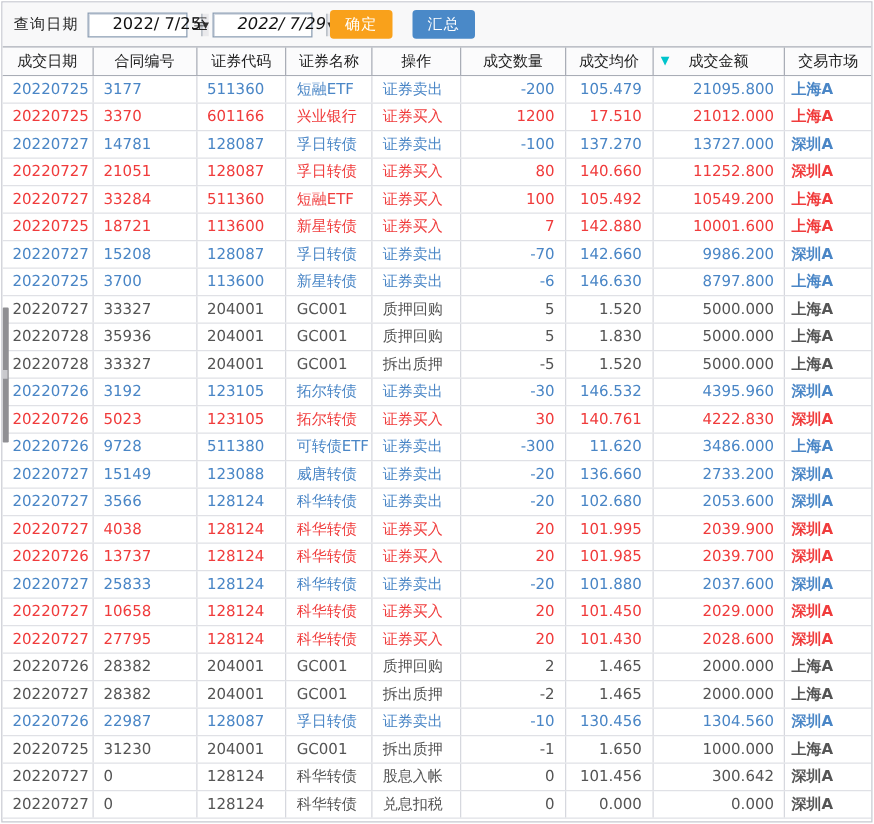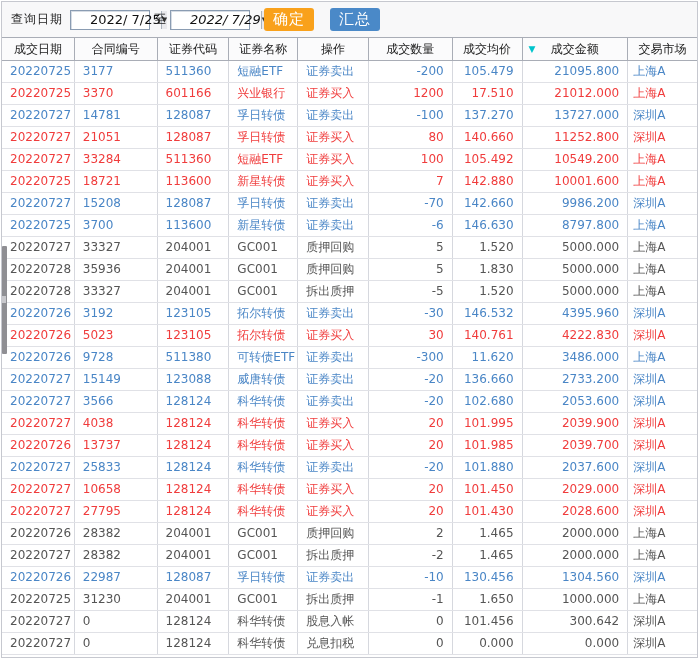--- a/index.html
+++ b/index.html
@@ -21,21 +21,21 @@
     margin-left:7px;width:80px;box-sizing:border-box;cursor:default;
   }
   .combo-value{flex:1;padding-left:19px;color:#111;font-size:13px;white-space:pre;}
   .combo-btn{
     width:15px;height:18px;background:#e9e9ec;border-left:1px solid #aab2bc;
     display:flex;align-items:center;justify-content:center;
     font-size:7px;color:#333;
   }
   .btn{
     width:50px;height:23px;border:none;border-radius:3px;color:#ffffff;
-    font-size:15px;font-family:inherit;cursor:pointer;letter-spacing:1px;
+    font-size:12px;font-family:inherit;cursor:pointer;letter-spacing:1px;
   }
   .btn.confirm{margin-left:14px;background:var(--confirm,#f9a11b);}
   .btn.summary{margin-left:16px;background:var(--summary,#4a89c8);}
   
   .grid{width:100%;}
   .grid-header{
     display:flex;height:22px;line-height:22px;background:#fbfbfc;
     border-top:1px solid #a9adb6;border-bottom:1px solid #a9adb6;
   }
   .hcell{
@@ -46,21 +46,21 @@
   .sort-icon{
     position:absolute;left:6px;top:0;color:var(--sort,#00c4cc);
     font-size:9px;line-height:22px;
   }
   .grid-body{background:#ffffff;}
   .trow{display:flex;height:21px;line-height:21px;border-bottom:1px solid #e0e1e6;}
   .cell{
     box-sizing:border-box;border-right:1px solid #d6d8de;overflow:hidden;
     white-space:nowrap;padding-left:8px;
   }
-  .cell:last-child{border-right:none;padding-left:5px;}
+  .cell:last-child{border-right:none;padding-left:5px;font-weight:bold;}
   .cell.num{text-align:right;padding-left:0;padding-right:8px;}
   
   .w-date{width:73px;}
   .w-contract{width:83px;}
   .w-code{width:72px;}
   .w-name{width:69px;}
   .w-action{width:71px;}
   .w-qty{width:84px;}
   .w-price{width:70px;}
   .w-amount{width:106px;}

